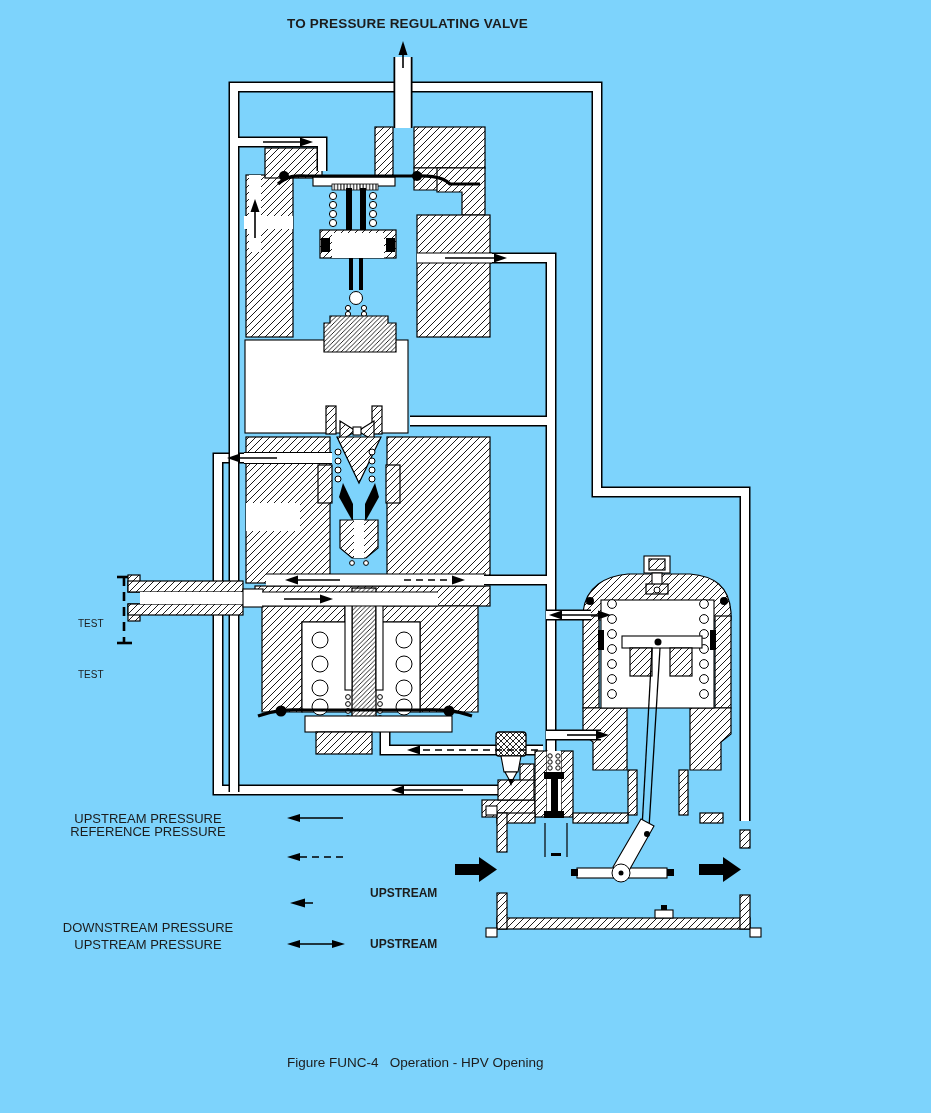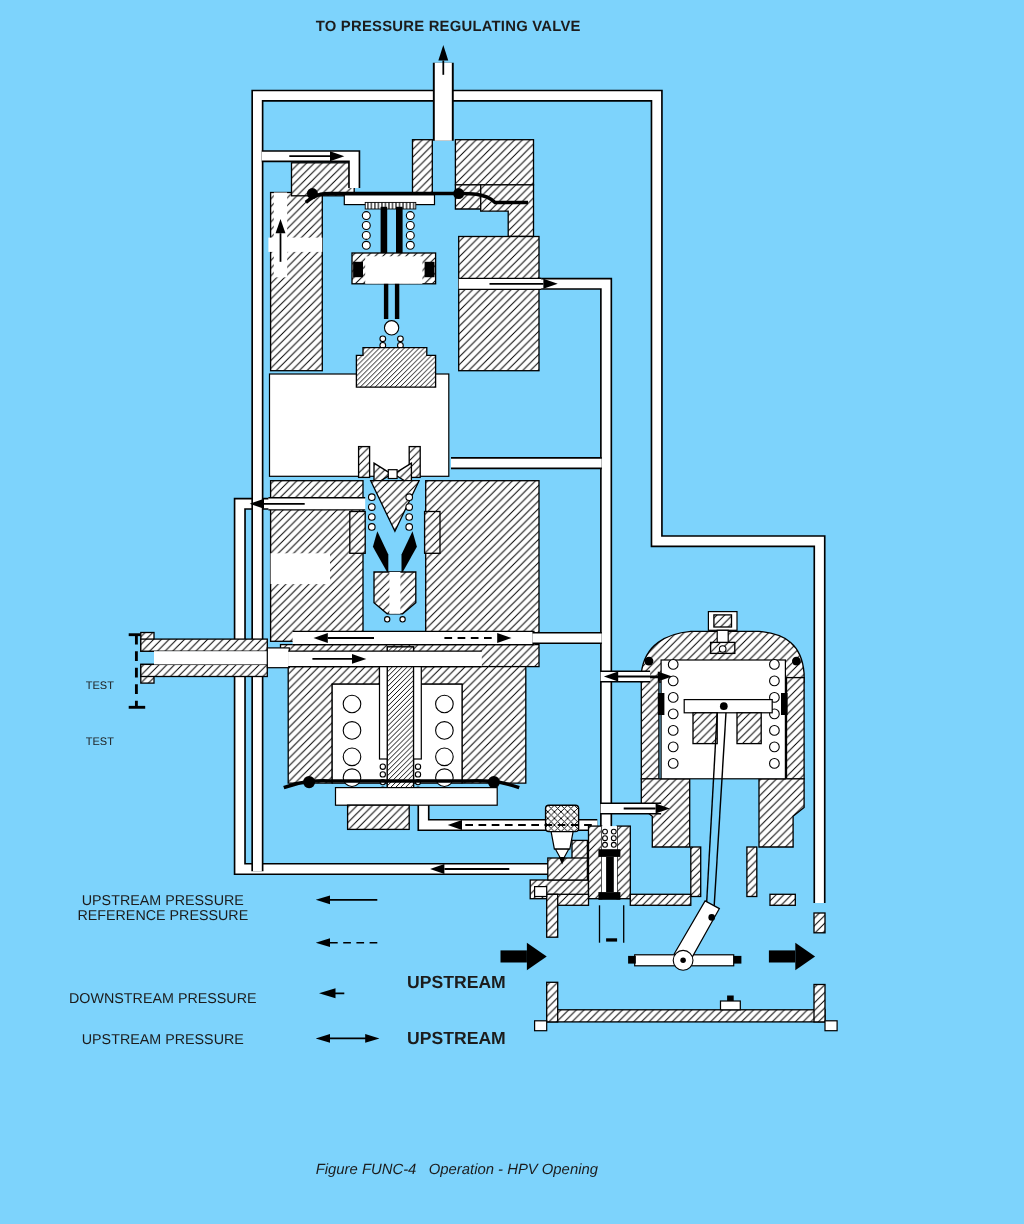--- a/index.html
+++ b/index.html
@@ -4,23 +4,23 @@
 <style>
   html,body{margin:0;padding:0;background:#fff;}
   .page{position:relative;width:931px;height:1113px;background:#7dd3fc;overflow:hidden;
         font-family:"Liberation Sans", sans-serif;color:#1c1c1c;}
   .diagram-svg{position:absolute;left:0;top:0;width:931px;height:1113px;}
   .lbl{position:absolute;white-space:pre;}
   .top-label{left:287px;top:16px;font-size:13.5px;font-weight:700;letter-spacing:.2px;}
   .testport-label{left:78px;top:581px;font-size:10px;line-height:17px;}
   .legend-text{position:absolute;left:40px;width:216px;text-align:center;font-size:13px;}
   .legend-glyph{position:absolute;}
-  .upstream-label{left:370px;top:851px;font-size:16px;font-weight:700;line-height:17px;}
+  .upstream-label{left:370px;top:851px;font-size:12px;font-weight:700;line-height:17px;}
   .icn-label{left:438px;top:1036px;font-size:13.5px;}
-  .caption-label{left:287px;top:1055px;font-size:13.5px;font-style:italic;}
+  .caption-label{left:287px;top:1055px;font-size:13.5px;}
   .pb{fill:none;stroke:#000;stroke-width:11;stroke-linejoin:miter;}
   .pw{fill:none;stroke:#fff;stroke-width:8;stroke-linejoin:miter;}
   .pb2{fill:none;stroke:#000;stroke-width:19;}
   .pw2{fill:none;stroke:#fff;stroke-width:15.5;}
   .ht{fill:url(#h);stroke:#000;stroke-width:1.2;}
   .hd{fill:url(#hd);stroke:#000;stroke-width:1.2;}
   .hx{fill:url(#hx);stroke:#000;stroke-width:1.3;}
   .wt{fill:#fff;stroke:#000;stroke-width:1.1;}
   .bk{fill:#000;stroke:none;}
   .ln{stroke:#000;stroke-width:1.2;fill:none;}
@@ -364,21 +364,21 @@
       <line x1="11" y1="6" x2="56" y2="6" stroke="#000" stroke-width="1.5"></line>
   </svg>
 
   <div class="legend-text" style="top:824px">REFERENCE PRESSURE</div>
   <svg class="legend-glyph" style="left:287px;top:851px" width="58" height="12" viewBox="0 0 58 12">
     <polygon points="0,6 13,2 13,10" fill="#000"></polygon>
       <line x1="11" y1="6" x2="20" y2="6" stroke="#000" stroke-width="1.5"></line>
     <line x1="25" y1="6" x2="57" y2="6" stroke="#000" stroke-width="1.5" stroke-dasharray="7 5"></line>
   </svg>
 
-  <div class="legend-text" style="top:900px">DOWNSTREAM PRESSURE</div>
+  <div class="legend-text" style="top:920px">DOWNSTREAM PRESSURE</div>
   <svg class="legend-glyph" style="left:290px;top:897px" width="26" height="12" viewBox="0 0 26 12">
     <polygon points="0,6 15,1.5 15,10.5" fill="#000"></polygon>
       <line x1="13" y1="6" x2="23" y2="6" stroke="#000" stroke-width="1.5"></line>
   </svg>
 
   <div class="legend-text" style="top:937px">UPSTREAM PRESSURE</div>
   <svg class="legend-glyph" style="left:287px;top:938px" width="58" height="12" viewBox="0 0 58 12">
     <polygon points="0,6 13,2 13,10" fill="#000"></polygon>
       <line x1="11" y1="6" x2="48" y2="6" stroke="#000" stroke-width="1.5"></line>
     <polygon points="58,6 45,2 45,10" fill="#000"></polygon>

